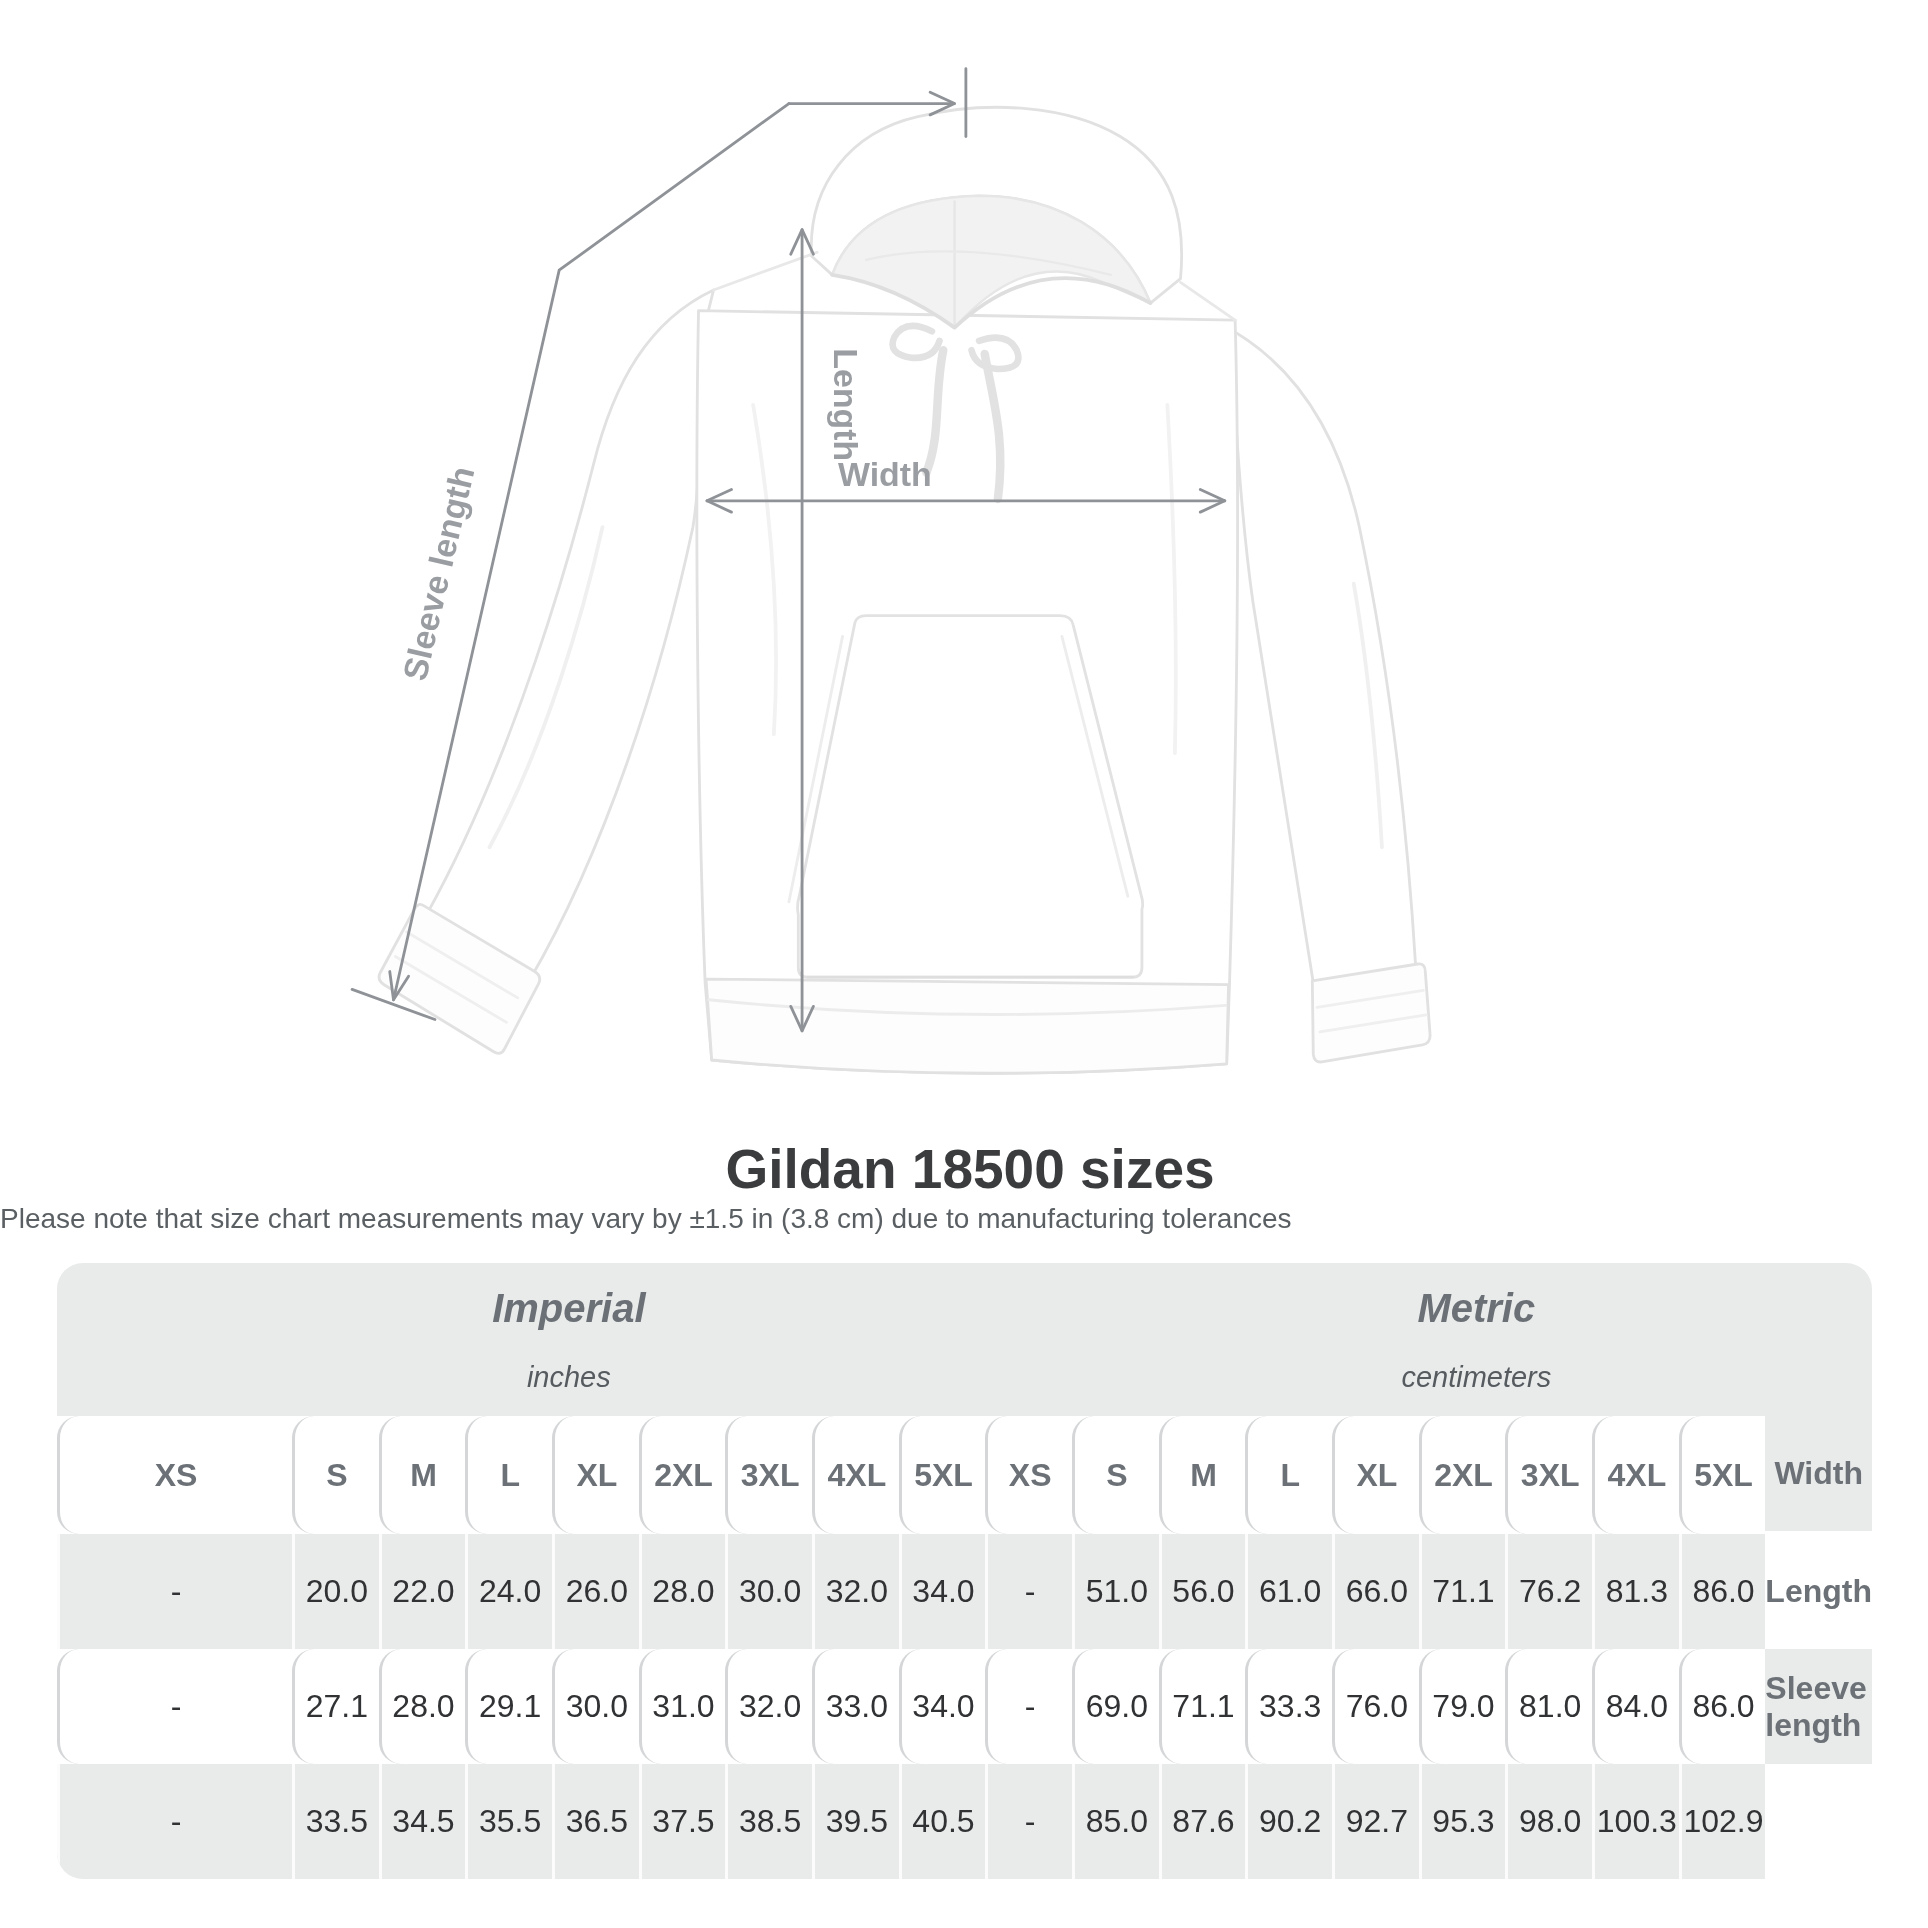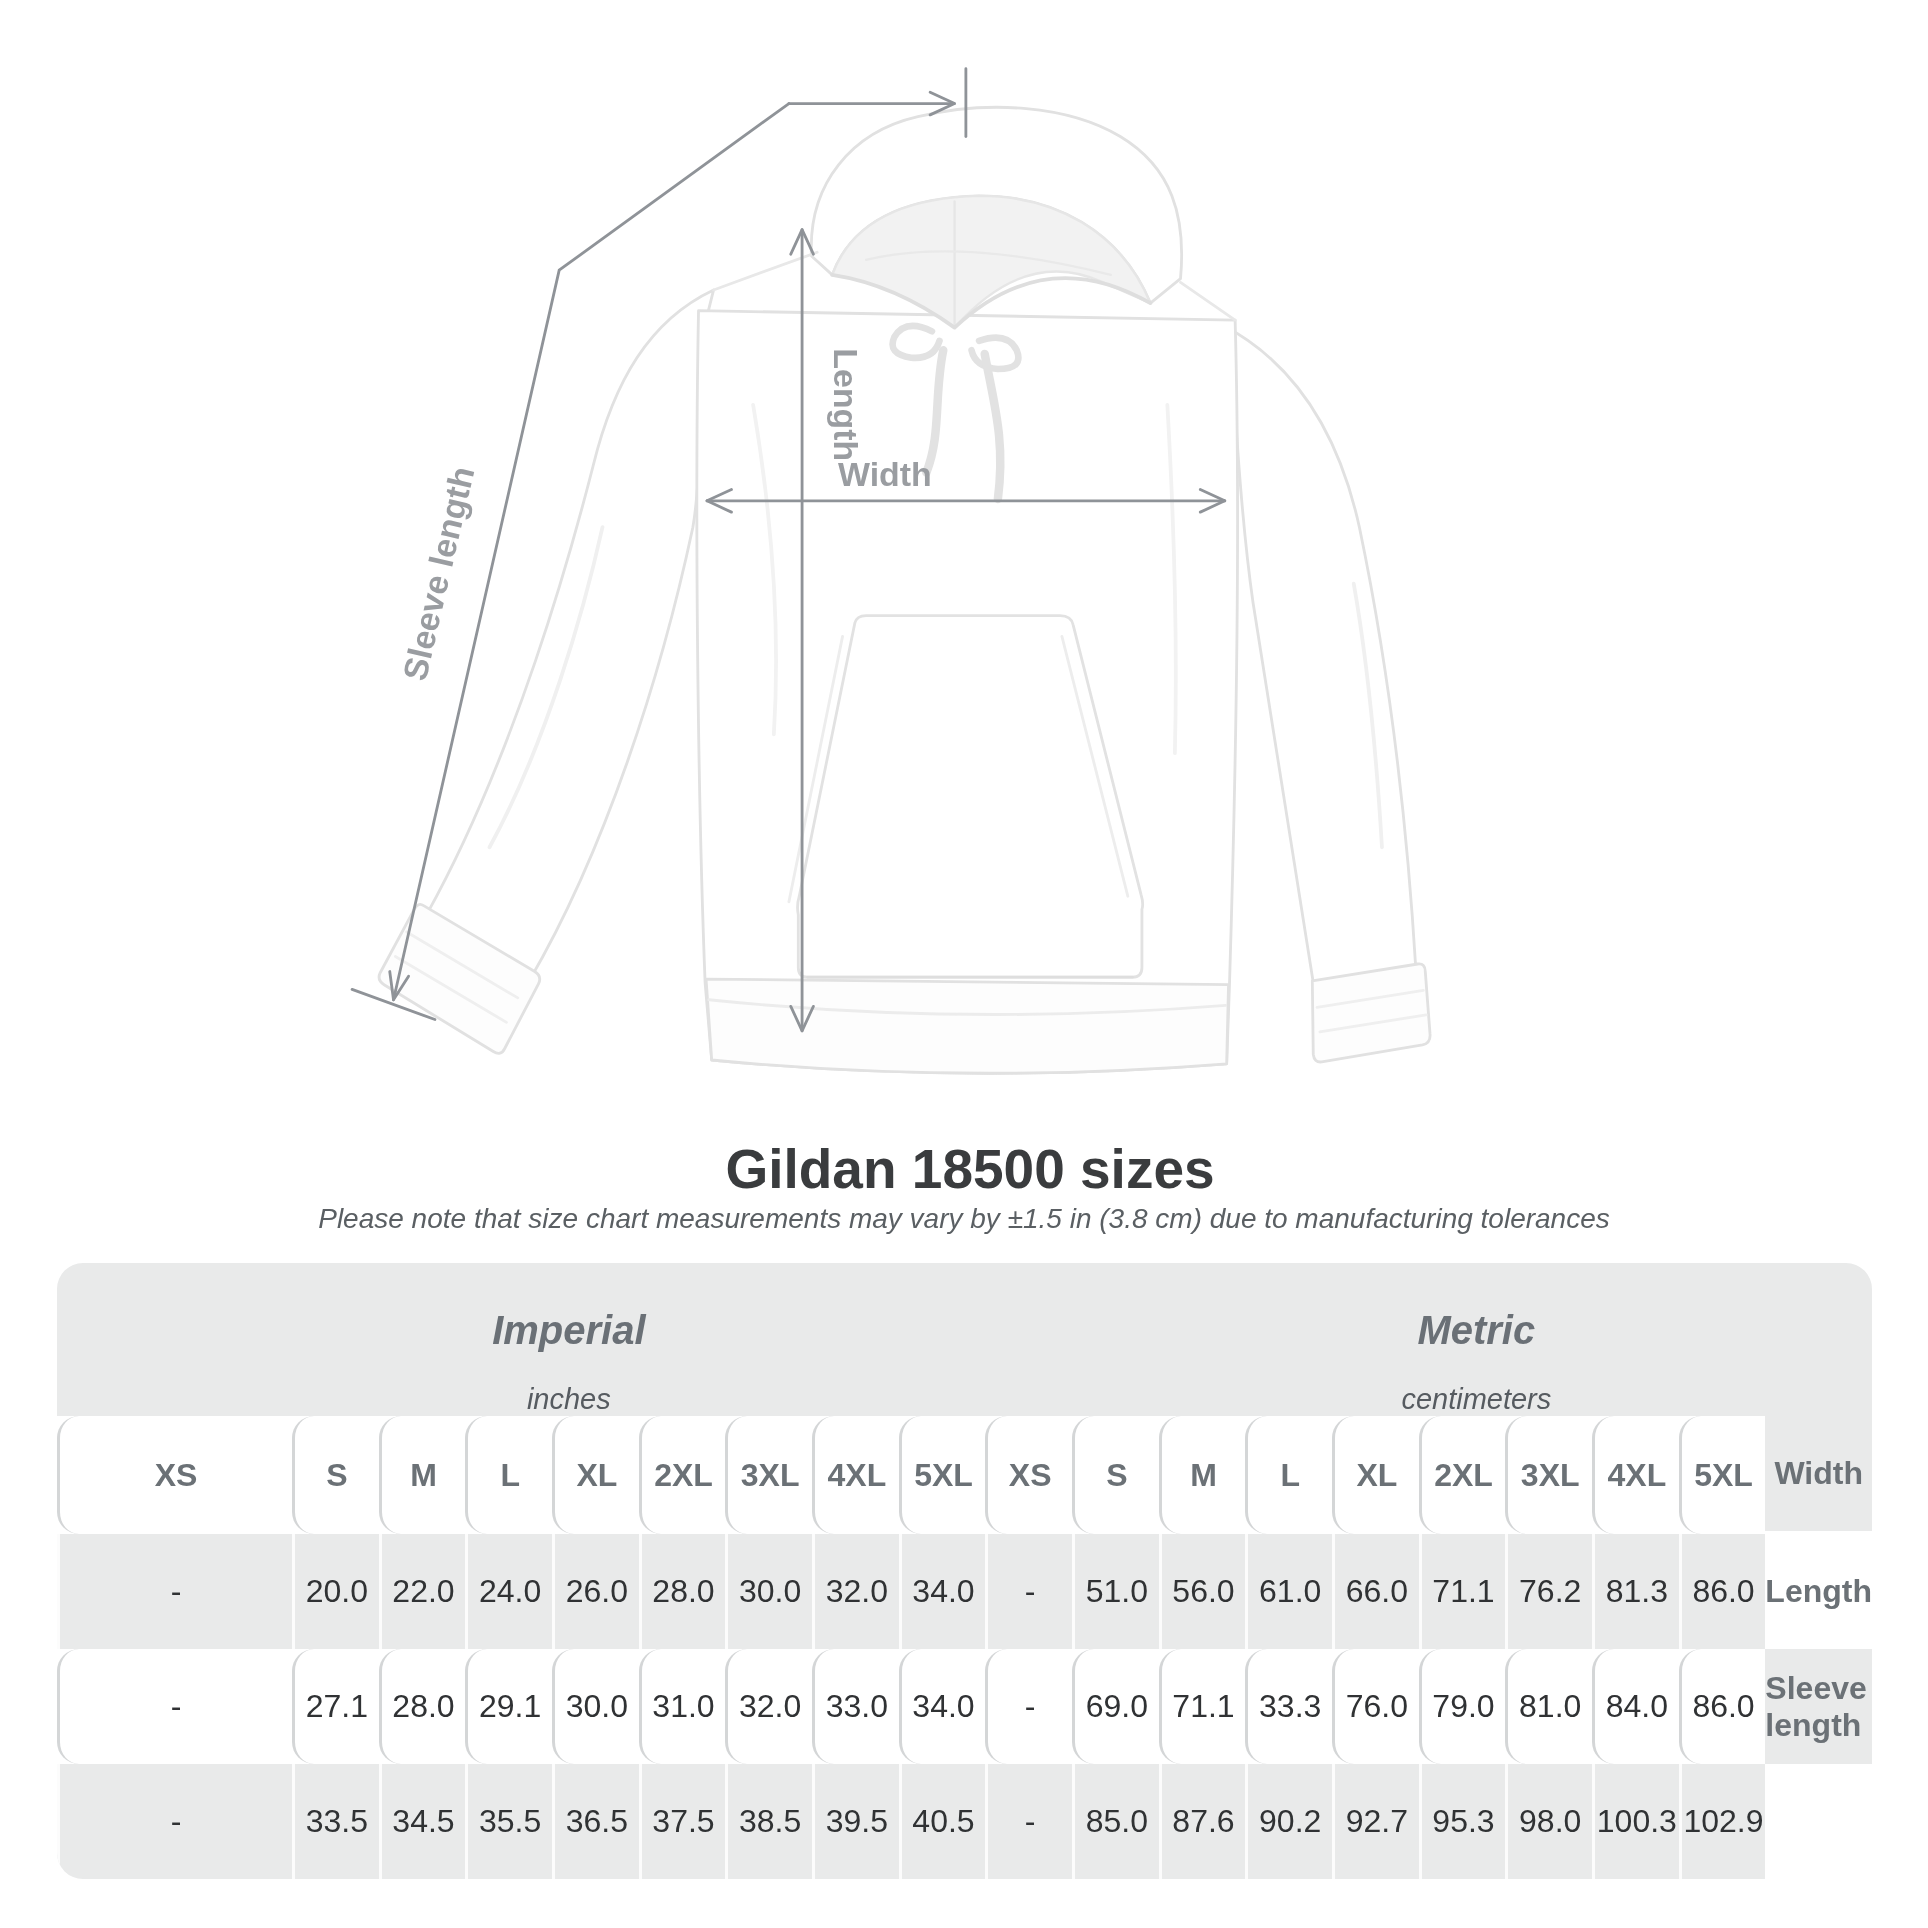--- a/index.html
+++ b/index.html
@@ -2,27 +2,27 @@
 <html style="font-size:15px"><head>
 <meta charset="utf-8">
 <style>
   html,body{margin:0;padding:0;background:#fff;}
   #canvas{position:relative;width:1928px;height:1928px;background:#ffffff;overflow:hidden;
           font-family:"Liberation Sans", sans-serif;}
   svg{position:absolute;left:0;top:0;}
   
   .title{position:absolute;left:0;right:0;top:1137px;text-align:center;
          font-size:55px;font-weight:bold;color:#3a3c3e;letter-spacing:0;padding-left:12px;}
-  .subtitle{position:absolute;left:0;right:0;top:1203px;text-align:center;
-            font-size:28px;font-style:italic;color:#5a5f63;}
+  .subtitle{position:absolute;left:0;right:0;top:1203px;text-align:left;
+            font-size:28px;color:#5a5f63;}
   
   .size-table{position:absolute;left:57px;top:1263px;width:1815px;
               border-radius:26px;overflow:hidden;background:#ffffff;}
   .band{display:flex;height:153px;background:#e9eaea;}
-  .band-sec{display:flex;flex-direction:column;align-items:center;justify-content:flex-end;gap:2px;}
+  .band-sec{display:flex;flex-direction:column;align-items:center;justify-content:center;gap:2px;}
   .band-sec.imperial{width:56.4%;}
   .band-sec.metric{width:43.6%;}
   .band-title{font-size:40px;font-weight:bold;font-style:italic;color:#6a7076;}
   .band-unit{font-size:29px;font-style:italic;color:#565b60;margin-top:28px;}
   .grid{display:grid;grid-template-columns:235px repeat(18,1fr);}
   .cell{height:115px;display:flex;align-items:center;justify-content:center;
         font-size:32px;color:#303234;background:#ffffff;}
   .cell.hdr{height:118px;font-weight:bold;color:#6b7176;}
   .cell.lbl{font-weight:bold;color:#6b7176;}
   .cell.gray{background:#e9eaea;}

